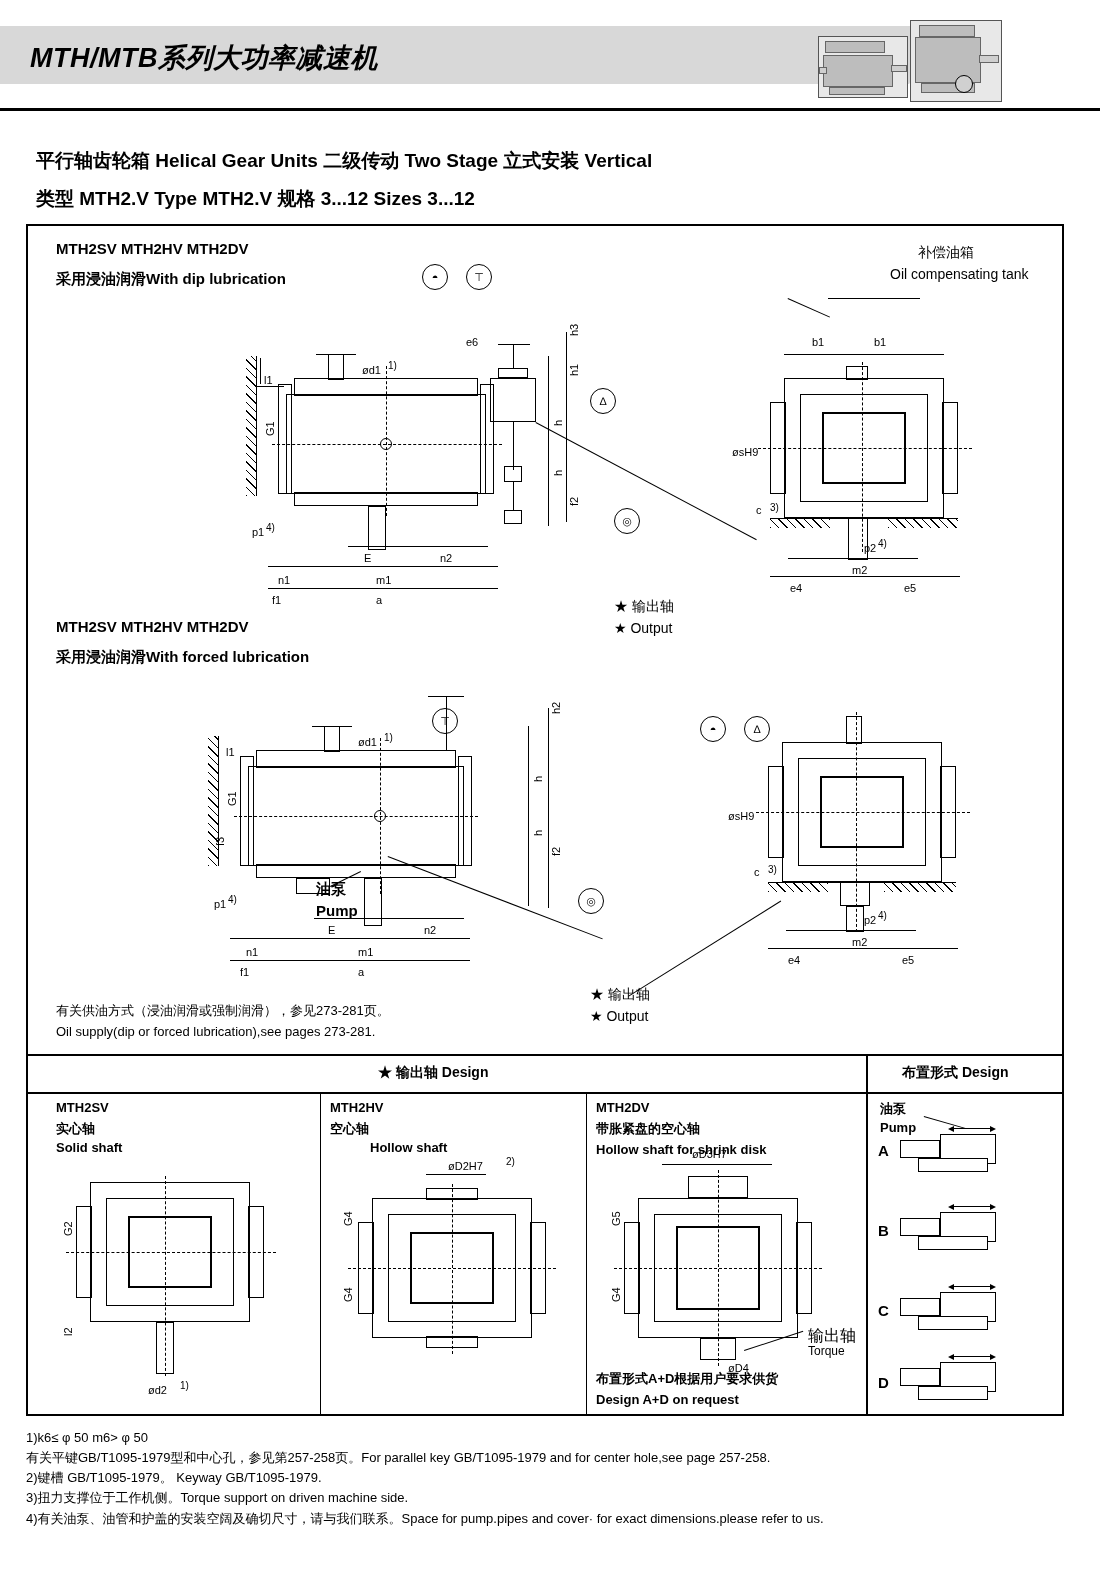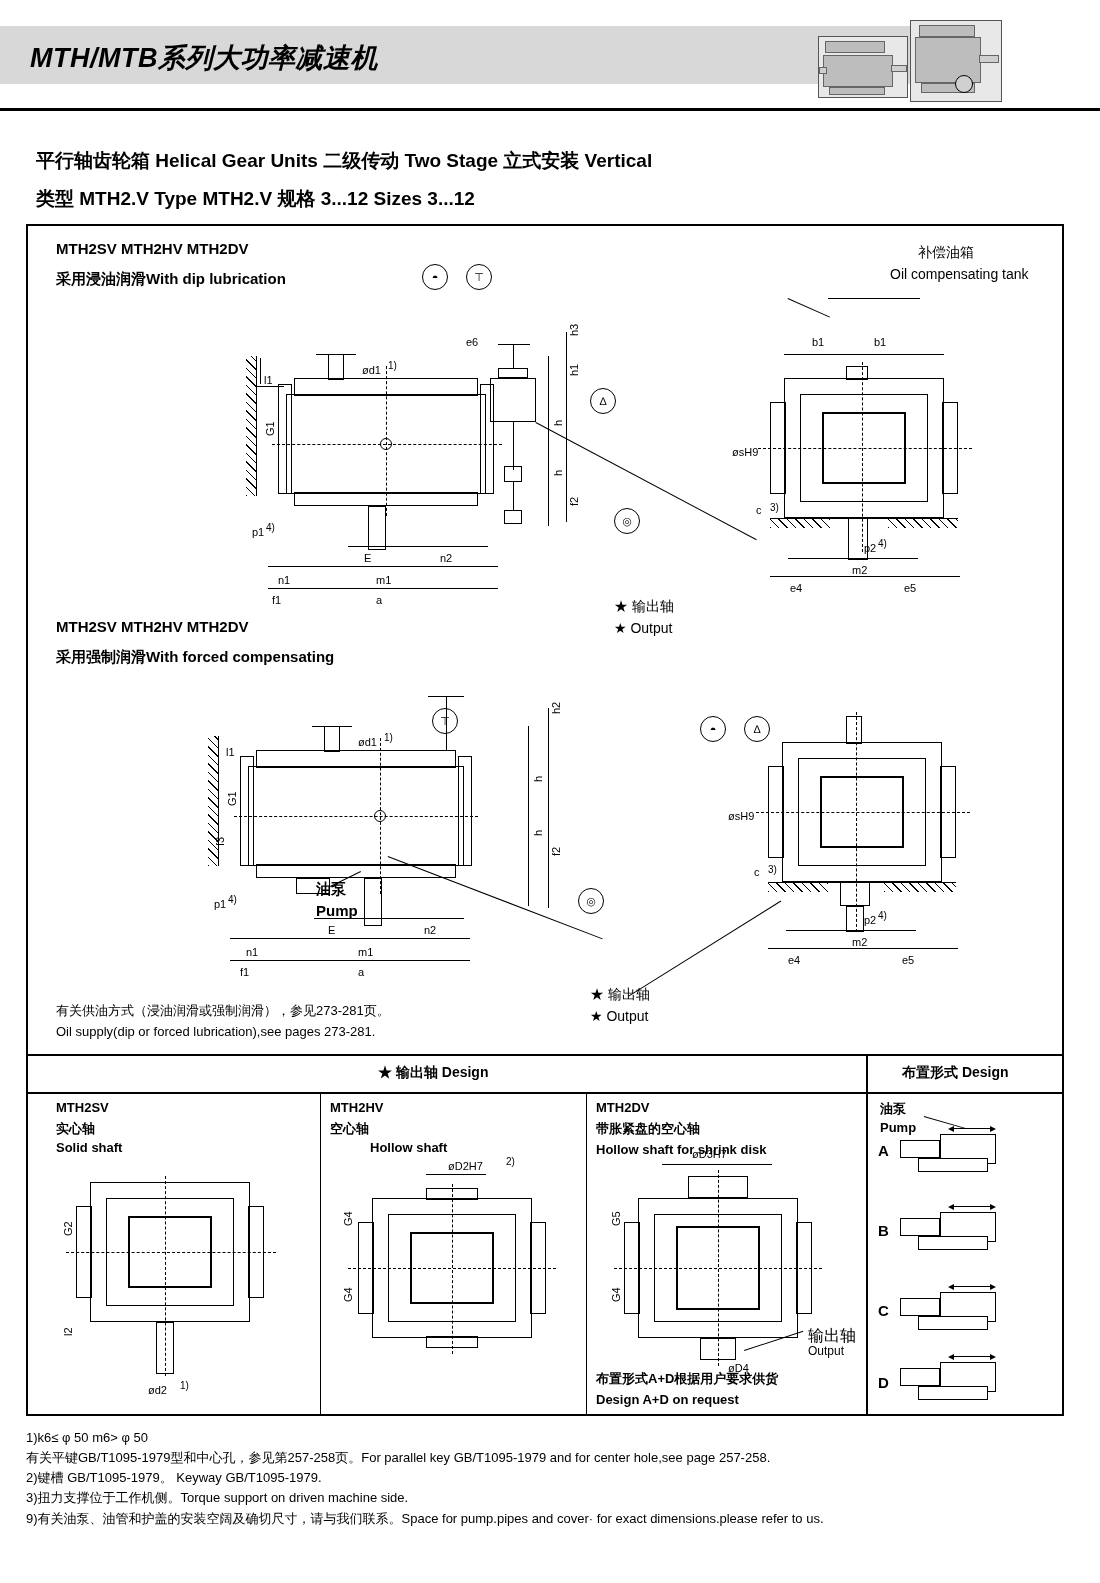--- a/index.html
+++ b/index.html
@@ -228,21 +228,21 @@
   <div class="dl dl-h" style="left:756px; top:128px; width:160px;"></div>
   <div class="dl dl-h" style="left:742px; top:350px; width:190px;"></div>
   <div class="dl dl-h" style="left:760px; top:332px; width:130px;"></div>
 
   <div class="dl" style="left:508px; top:196px; width:250px; height:1px; transform:rotate(28deg); transform-origin:left top;"></div>
 
   <div class="lbl" style="left:586px; top:372px; font-size:14px;">★ 输出轴</div>
   <div class="lbl" style="left:586px; top:394px; font-size:14px;">★ Output</div>
 
   <div class="lbl-b" style="left:28px; top:392px;">MTH2SV MTH2HV MTH2DV</div>
-  <div class="lbl-b" style="left:28px; top:422px;">采用强制润滑With forced compensating</div>
+  <div class="lbl-b" style="left:28px; top:422px;">采用浸油润滑With forced lubrication</div>
 
   <div class="sym" style="left:404px; top:482px;">⊤</div>
   <div class="sym" style="left:672px; top:490px;">◓</div>
   <div class="sym" style="left:716px; top:490px;">∆</div>
   <div class="sym" style="left:550px; top:662px;">◎</div>
 
   <div>
     <div class="hatch" style="left:180px; top:510px; width:10px; height:130px;"></div>
     <div class="dl dl-v" style="left:190px; top:510px; height:130px;"></div>
     <div class="box-o" style="left:220px; top:540px; width:216px; height:100px;"></div>
@@ -388,21 +388,21 @@
     <div class="dashdot" style="left:586px; top:1042px; width:208px;"></div>
     <div class="dashv" style="left:690px; top:944px; height:196px;"></div>
   </div>
   <div class="lbl-sm" style="left:664px; top:922px;">øD3H7</div>
   <div class="lbl-sm rot" style="left:582px; top:1000px;">G5</div>
   <div class="lbl-sm rot" style="left:582px; top:1076px;">G4</div>
   <div class="lbl-sm" style="left:700px; top:1136px;">øD4</div>
   <div class="dl dl-h" style="left:634px; top:938px; width:110px;"></div>
   <div class="dl" style="left:716px; top:1124px; width:62px; height:1px; transform:rotate(-18deg); transform-origin:left top;"></div>
   <div class="lbl" style="left:780px; top:1100px; font-size:16px;text-align:center;">输出轴</div>
-  <div class="lbl" style="left:780px; top:1118px; font-size:12px;">Output</div>
+  <div class="lbl" style="left:780px; top:1118px; font-size:12px;">Torque</div>
   <div class="lbl-b" style="left:568px; top:1144px; font-size:13px;">布置形式A+D根据用户要求供货</div>
   <div class="lbl-b" style="left:568px; top:1166px; font-size:13px;">Design A+D on request</div>
 
   <div class="lbl-b" style="left:852px; top:874px; font-size:13px;">油泵</div>
   <div class="lbl-b" style="left:852px; top:894px; font-size:13px;">Pump</div>
   <div class="dl" style="left:896px; top:890px; width:44px; height:1px; transform:rotate(16deg); transform-origin:left top;"></div>
 
   <div class="lbl-b" style="left:850px; top:916px; font-size:15px;">A</div>
   <div class="pumpshape" style="left:872px; top:900px;">
     <div class="p1" style="left:0; top:14px; width:40px; height:18px;"></div>
@@ -443,14 +443,14 @@
     <div class="arrowh" style="left:90px; top:0px; border-left:6px solid #000;"></div>
   </div>
 
 </div>
 
 <div class="notes">
   <div>1)k6≤ φ 50 m6&gt; φ 50</div>
   <div>   有关平键GB/T1095-1979型和中心孔，参见第257-258页。For parallel key GB/T1095-1979 and for center hole,see page 257-258.</div>
   <div>2)键槽 GB/T1095-1979。 Keyway GB/T1095-1979.</div>
   <div>3)扭力支撑位于工作机侧。Torque support on driven machine side.</div>
-  <div>9)有关油泵、油管和护盖的安装空阔及确切尺寸，请与我们联系。Space for pump.pipes and cover· for exact dimensions.please refer to us.</div>
+  <div>4)有关油泵、油管和护盖的安装空阔及确切尺寸，请与我们联系。Space for pump.pipes and cover· for exact dimensions.please refer to us.</div>
 </div>
 
 </body></html>

